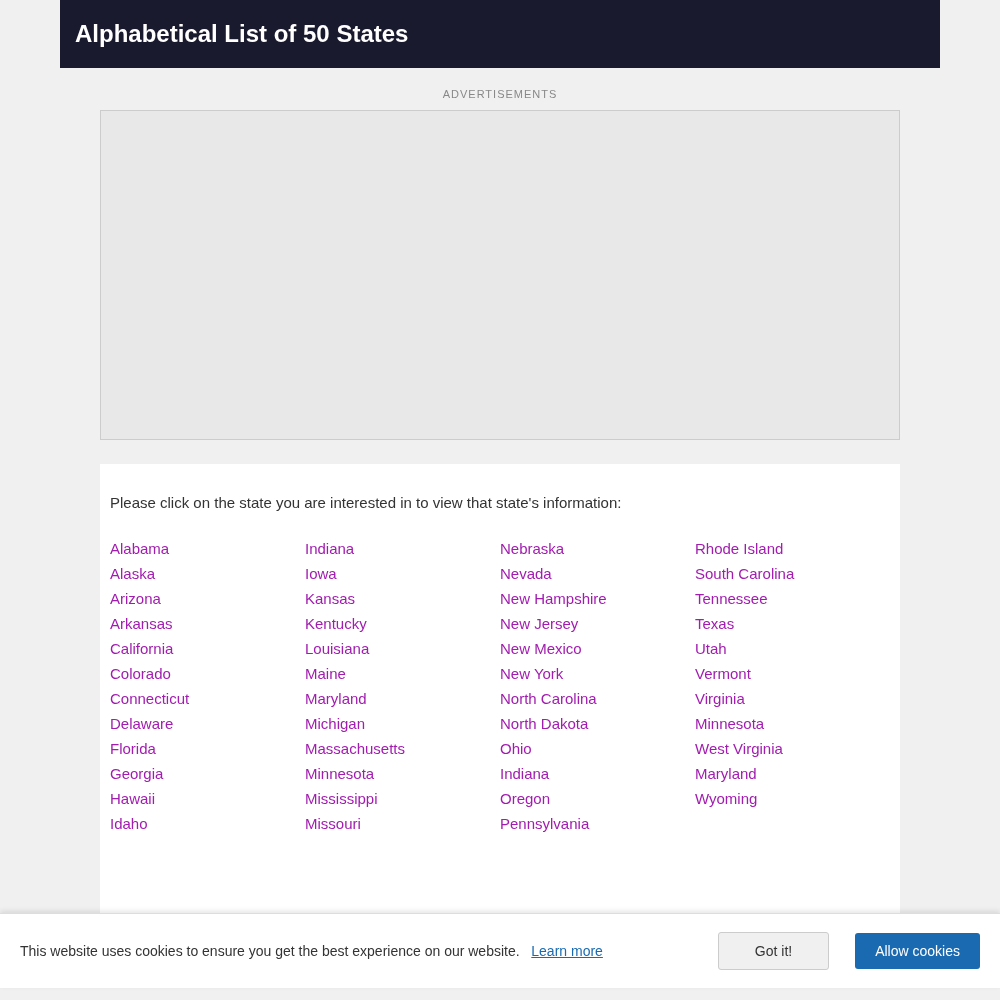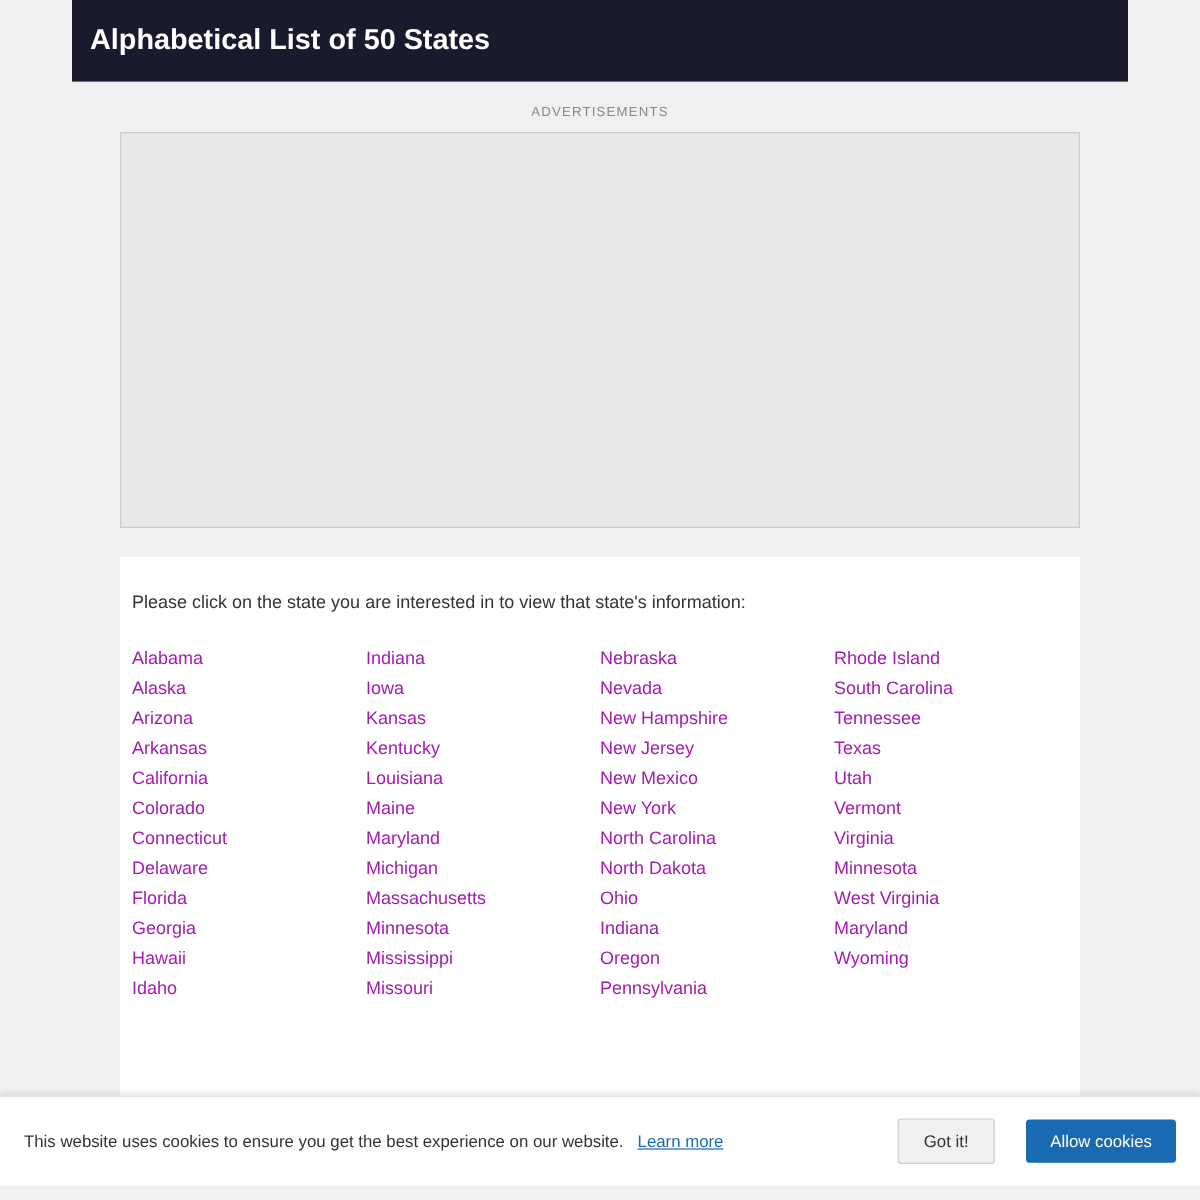--- a/index.html
+++ b/index.html
@@ -116,21 +116,21 @@
       display: flex;
       gap: 10px;
       align-items: center;
       margin-left: 20px;
     }
 
     .btn-got-it {
       background-color: #f0f0f0;
       border: 1px solid #ccc;
       color: #333;
-      padding: 10px 21px;
+      padding: 10px 36px;
       font-size: 14px;
       cursor: pointer;
       border-radius: 3px;
     }
 
     .btn-allow-cookies {
       background-color: #1a6ab1;
       border: none;
       color: white;
       padding: 10px 20px;

